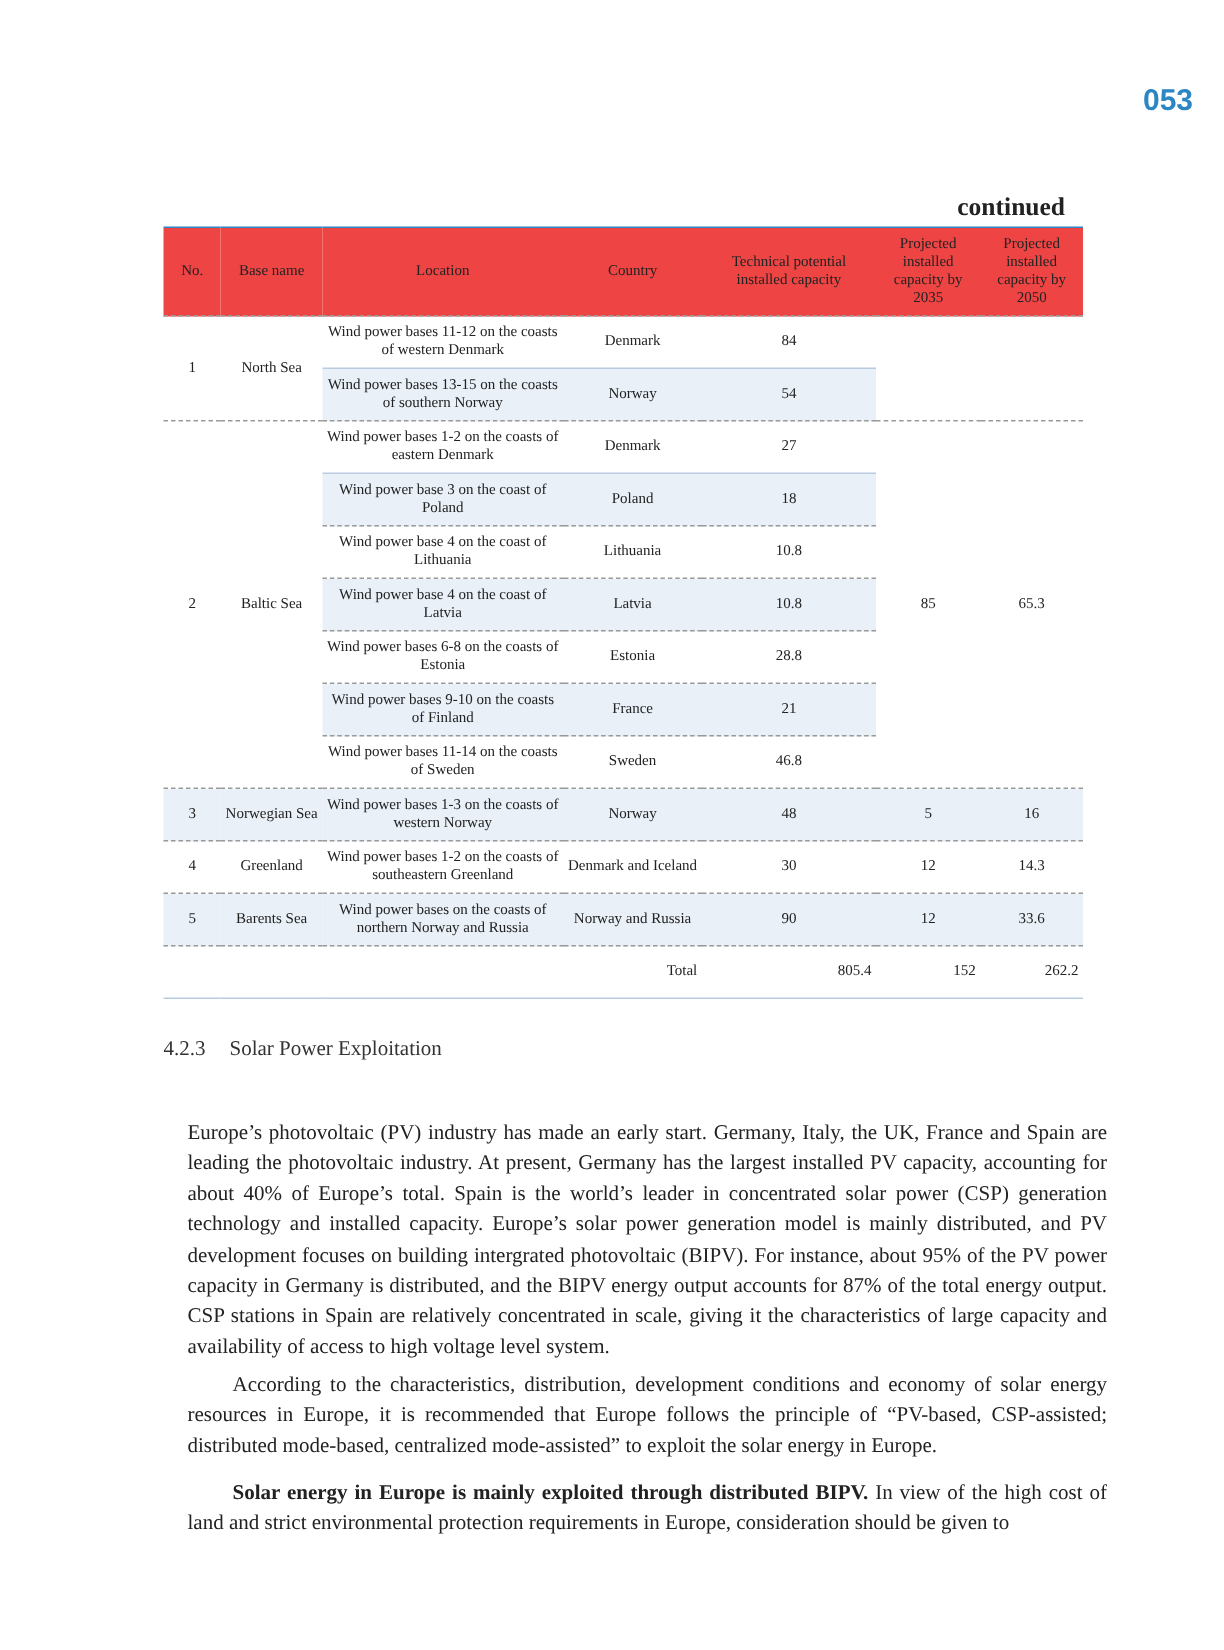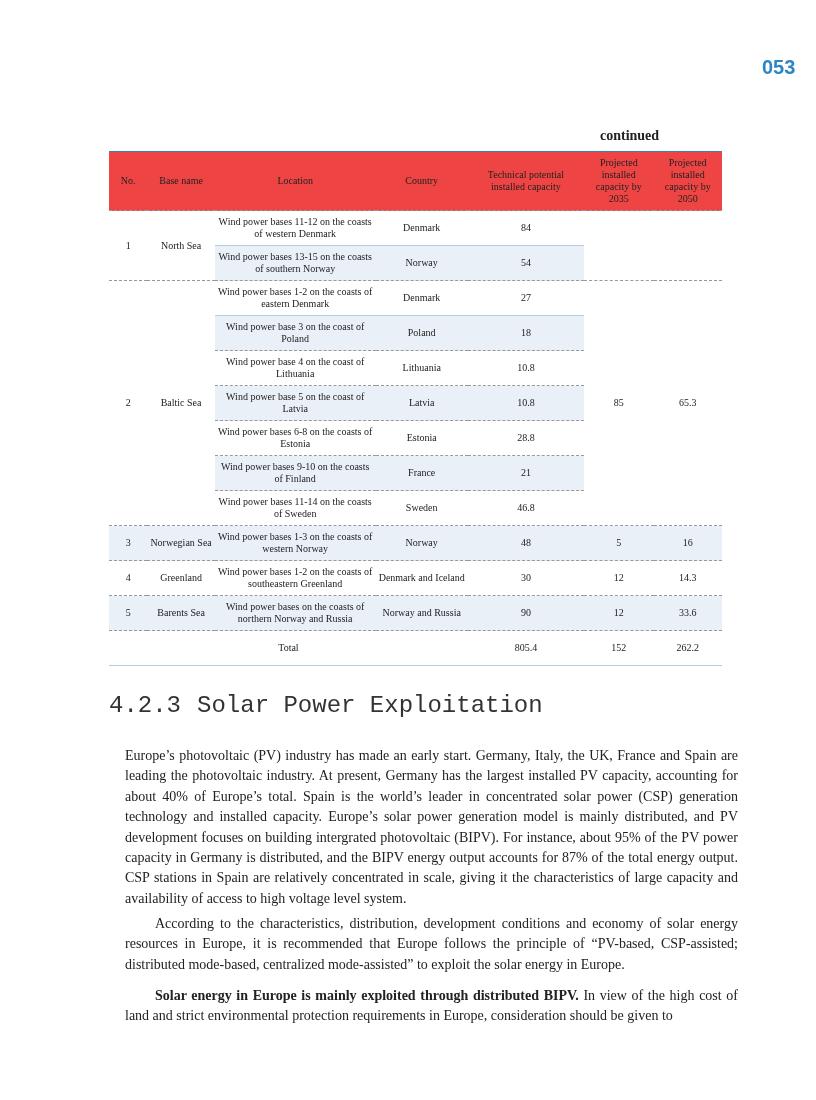--- a/index.html
+++ b/index.html
@@ -1,34 +1,34 @@
 <!DOCTYPE html>
 <html><head>
 <meta charset="utf-8">
 <style>
   html, body { margin: 0; padding: 0; background: #ffffff; }
   body { width: 816px; height: 1100px; position: relative; overflow: hidden;
          font-family: "Liberation Serif", serif; color: #222; }
   .page-number { position: absolute; top: 56px; left: 726px; font-family: "Liberation Sans", sans-serif;
                  font-weight: bold; font-size: 20px; color: #2d86c4; margin-left: 36px; }
-  .continued { position: absolute; top: 128px; left: 600px; width: 110px; text-align: left;
-               font-weight: bold; font-size: 14px; }
+  .continued { position: absolute; top: 128px; left: 600px; width: 110px; text-align: right;
+               font-weight: bold; font-size: 17px; }
   table.data { position: absolute; top: 151px; left: 109px; width: 613px; border-collapse: collapse;
                font-size: 10px; line-height: 12px; table-layout: fixed; }
   table.data th, table.data td { text-align: center; vertical-align: middle; padding: 0 3px; }
   table.data thead th { background: #ef4444; font-weight: normal; height: 58px;
                         border-top: 1.5px solid #2d86c4; border-bottom: 1px dashed #999; }
   table.data tbody td { height: 34px; border-bottom: 1px dashed #999; }
   tr.shade td.sh { background: #e9f0f8; }
   td.sub { border-bottom: 1px solid #b9cbe0 !important; }
-  tr.total td { height: 22px; border-bottom: 1.5px solid #b9cbe0 !important; }
+  tr.total td { height: 22px; border-bottom: 1.5px solid #b9cbe0 !important; text-align: right; }
   .c-no { width: 37px; } .c-base { width: 65px; } .c-loc { width: 155px; } .c-country { width: 89px; }
   .c-tech { width: 112px; } .c-p35 { width: 67px; } .c-p50 { width: 66px; }
-  .section-heading { position: absolute; top: 692px; left: 109px; font-family: Liberation Mono, monospace;
-                     font-size: 24px; color: #333; }
+  .section-heading { position: absolute; top: 692px; left: 109px; font-family: Liberation Serif, serif;
+                     font-size: 14px; color: #333; }
   .section-heading .num { margin-right: 16px; }
   .para { position: absolute; left: 109px; width: 613px; font-size: 14px; line-height: 20.4px;
           text-align: justify; margin: 16px; }
   .p1 { top: 730px; }
   .p2 { top: 898px; text-indent: 30px; }
   .p3 { top: 970px; text-indent: 30px; }
 </style>
 </head>
 <body>
 
@@ -86,21 +86,21 @@
       <td class="sh">Wind power base 3 on the coast of Poland</td>
       <td class="sh">Poland</td>
       <td class="sh">18</td>
     </tr>
     <tr>
       <td>Wind power base 4 on the coast of Lithuania</td>
       <td>Lithuania</td>
       <td>10.8</td>
     </tr>
     <tr class="shade">
-      <td class="sh">Wind power base 5 on the coast of Latvia</td>
+      <td class="sh">Wind power base 4 on the coast of Latvia</td>
       <td class="sh">Latvia</td>
       <td class="sh">10.8</td>
     </tr>
     <tr>
       <td>Wind power bases 6-8 on the coasts of Estonia</td>
       <td>Estonia</td>
       <td>28.8</td>
     </tr>
     <tr class="shade">
       <td class="sh">Wind power bases 9-10 on the coasts of Finland</td>

